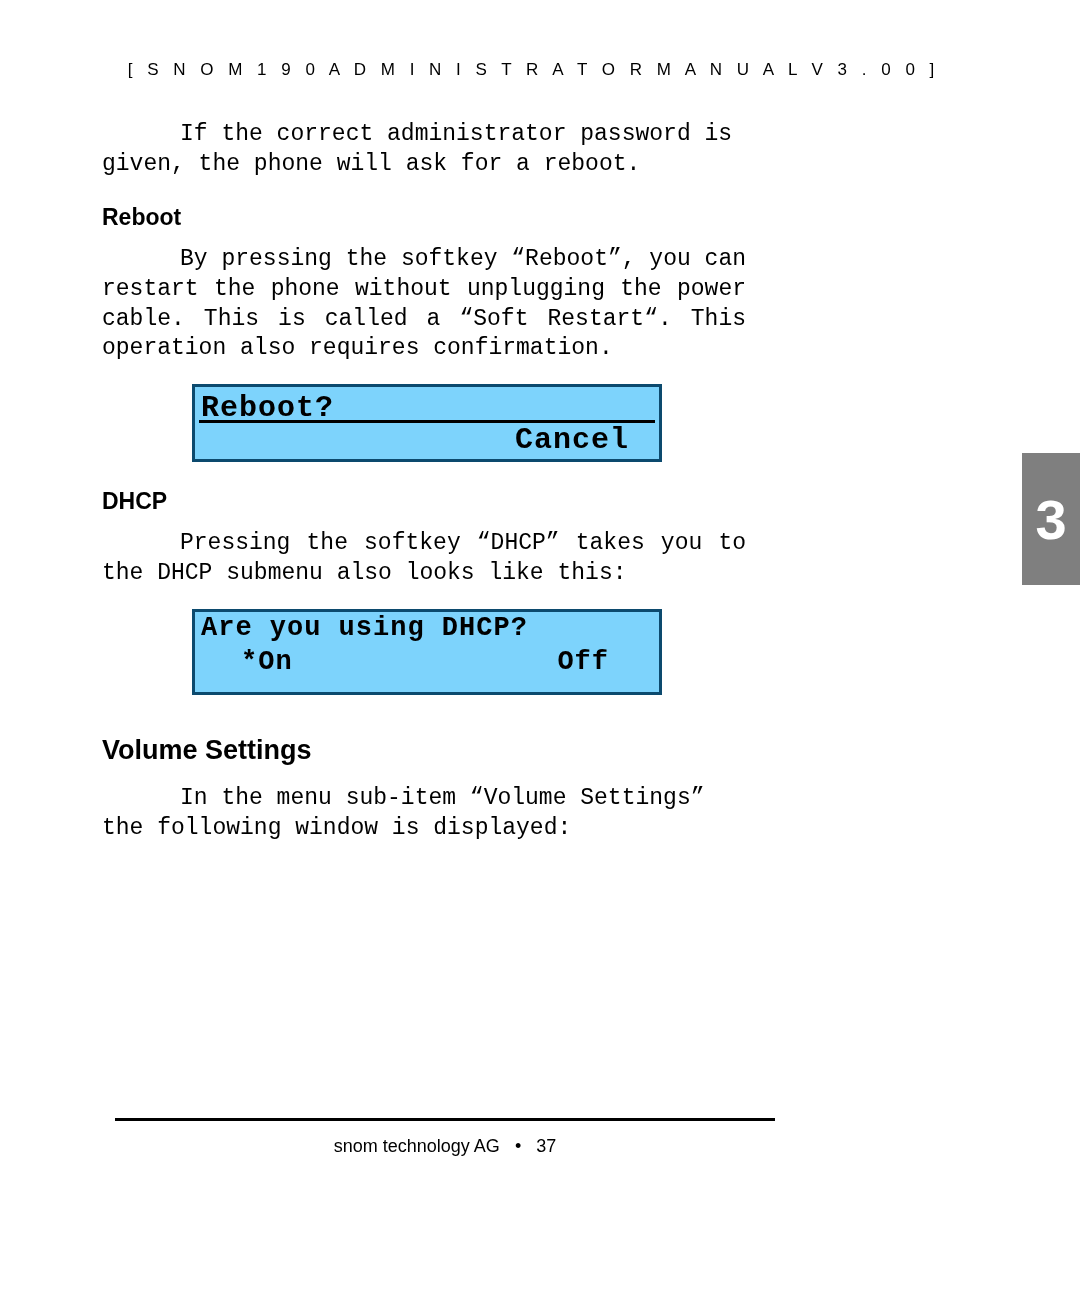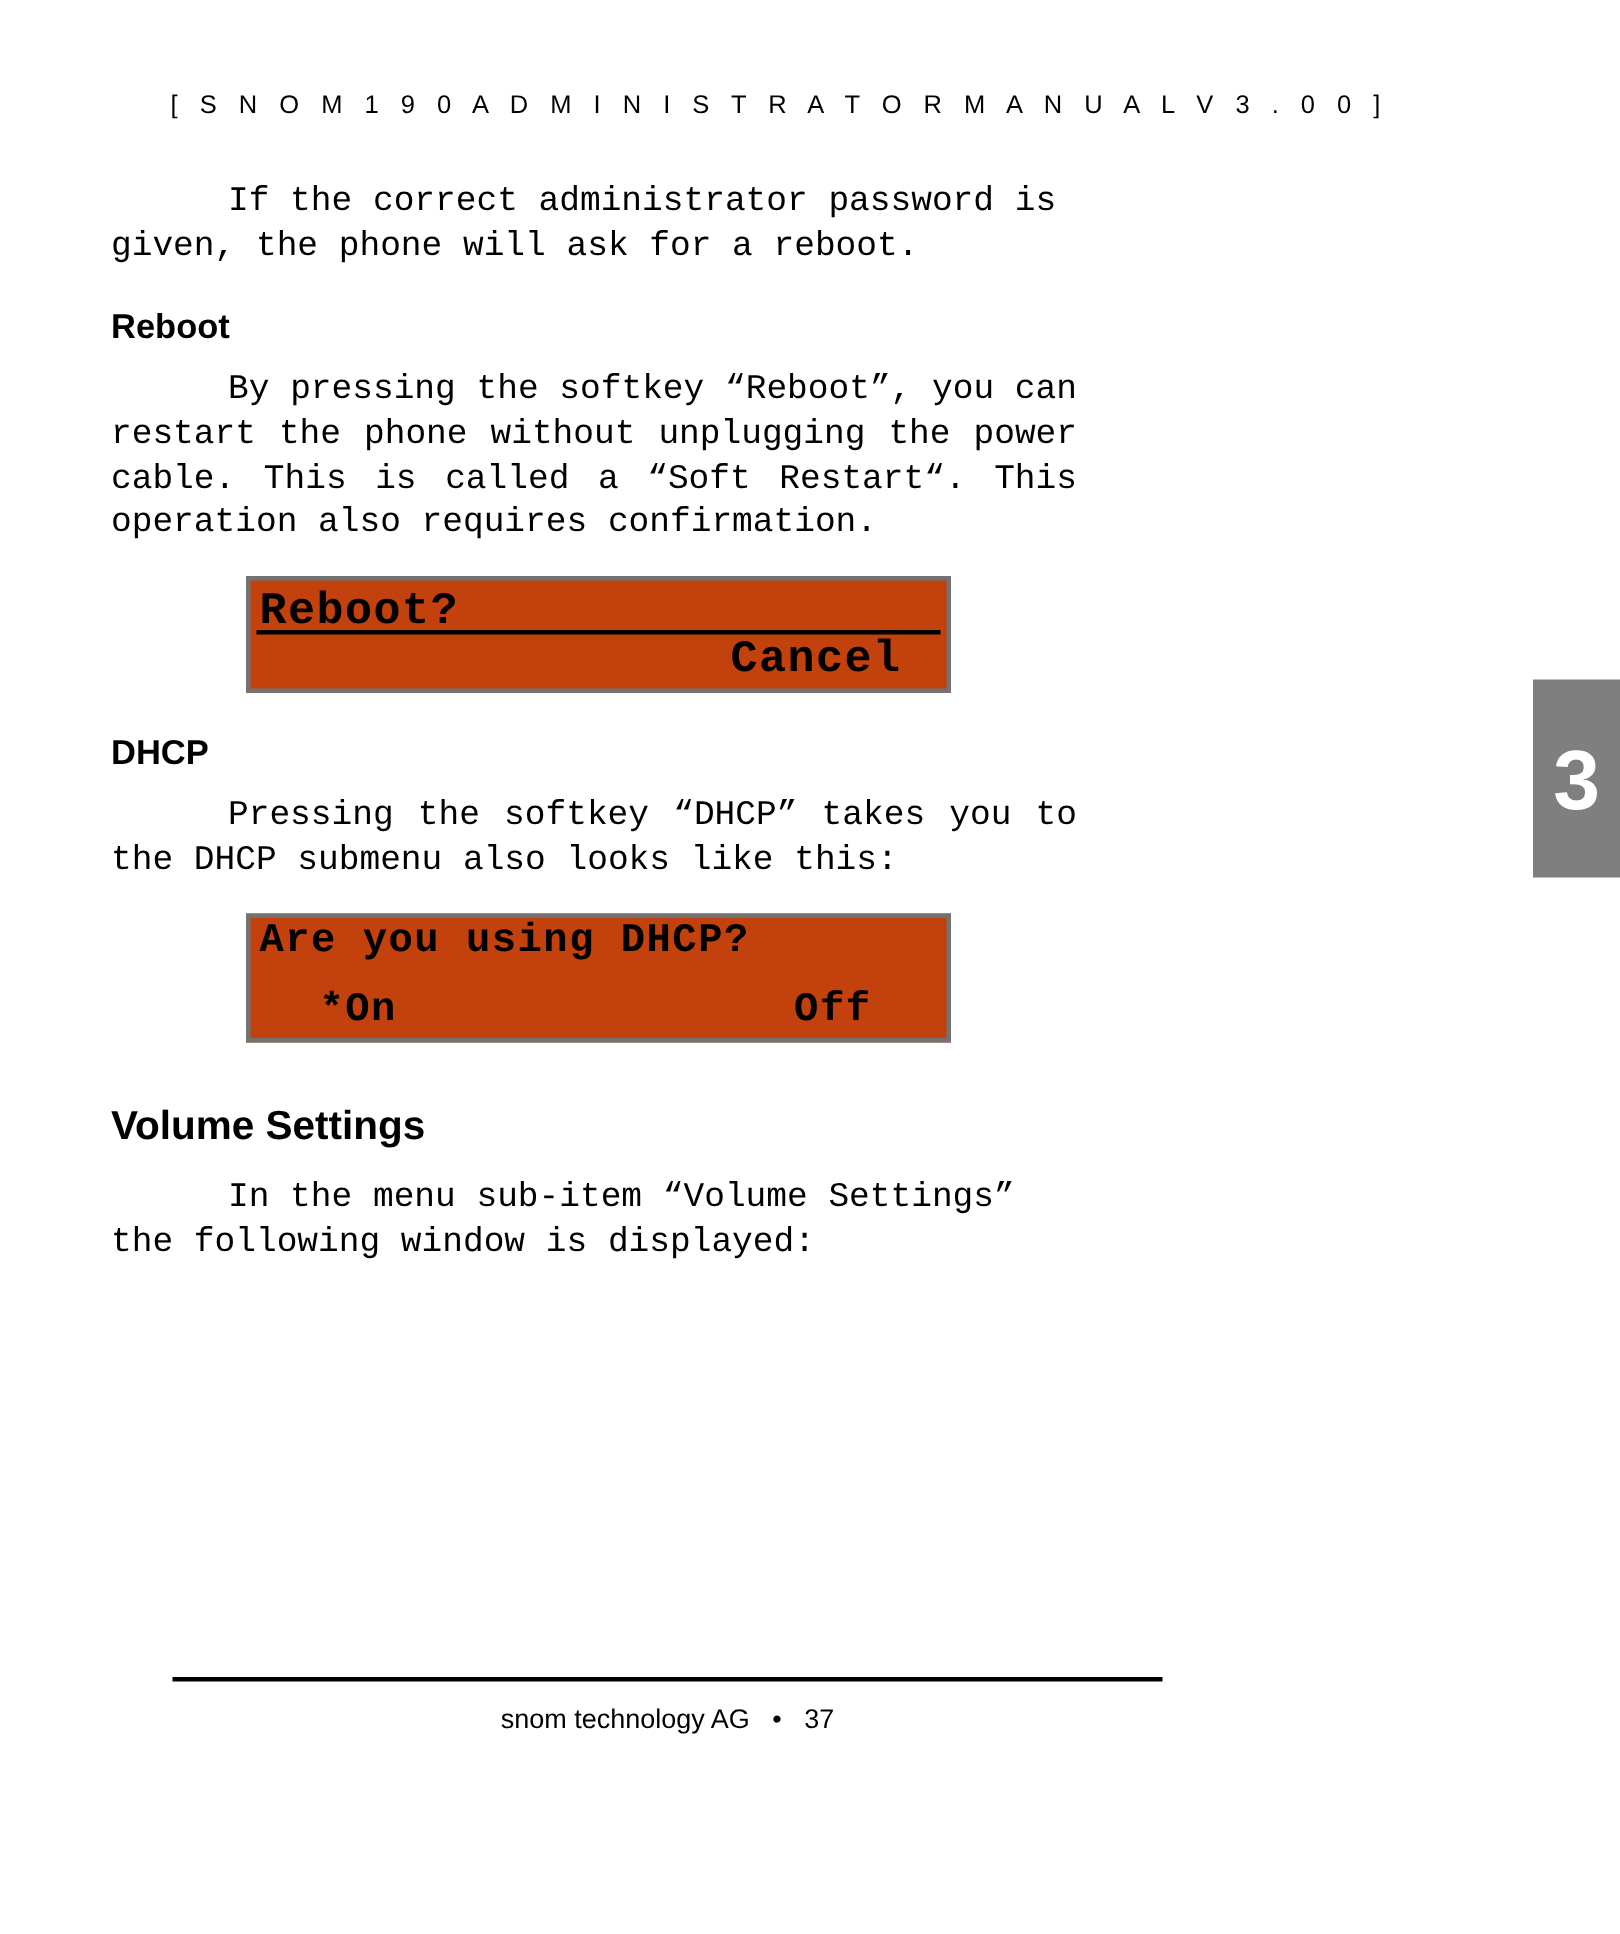--- a/index.html
+++ b/index.html
@@ -7,21 +7,21 @@
     padding: 0;
     background: #ffffff;
     font-family: Verdana, Geneva, sans-serif;
     color: #000;
   }
   .page {
     width: 1080px;
     height: 1289px;
     position: relative;
     box-sizing: border-box;
-    padding: 60px 115px 50px 74px;
+    padding: 60px 115px 50px 102px;
   }
   .header {
     text-align: center;
     font-size: 17px;
     letter-spacing: 5px;
     font-family: Verdana, Geneva, sans-serif;
     margin-bottom: 40px;
   }
   .body-col {
     width: 660px;
@@ -44,26 +44,26 @@
   }
   h2.main {
     font-size: 27px;
     font-weight: bold;
     margin: 40px 0 18px 0;
   }
   .lcd-wrap {
     margin: 20px 0 26px 90px;
   }
   .lcd {
-    border: 3px solid #737373;
+    border: 3px solid #0c4a6e;
     box-sizing: border-box;
     font-family: "Courier New", monospace;
     font-weight: bold;
     padding: 4px 4px 2px 4px;
-    background: #c2410c;
+    background: #7dd3fc;
   }
   .lcd-reboot {
     width: 470px;
     height: 78px;
     font-size: 30px;
     line-height: 1.0;
     position: relative;
   }
   .lcd-reboot .q {
     position: absolute;
@@ -93,21 +93,21 @@
     padding: 2px 4px 2px 4px;
     position: relative;
   }
   .lcd-dhcp .q2 {
     position: absolute;
     top: 2px;
     left: 6px;
   }
   .lcd-dhcp .row2 {
     position: absolute;
-    bottom: 4px;
+    bottom: 16px;
     left: 0;
     right: 0;
     display: flex;
     justify-content: space-between;
     padding: 0 50px 0 46px;
     gap: 31px;
   }
   .chapter-tab {
     position: absolute;
     right: 0;

